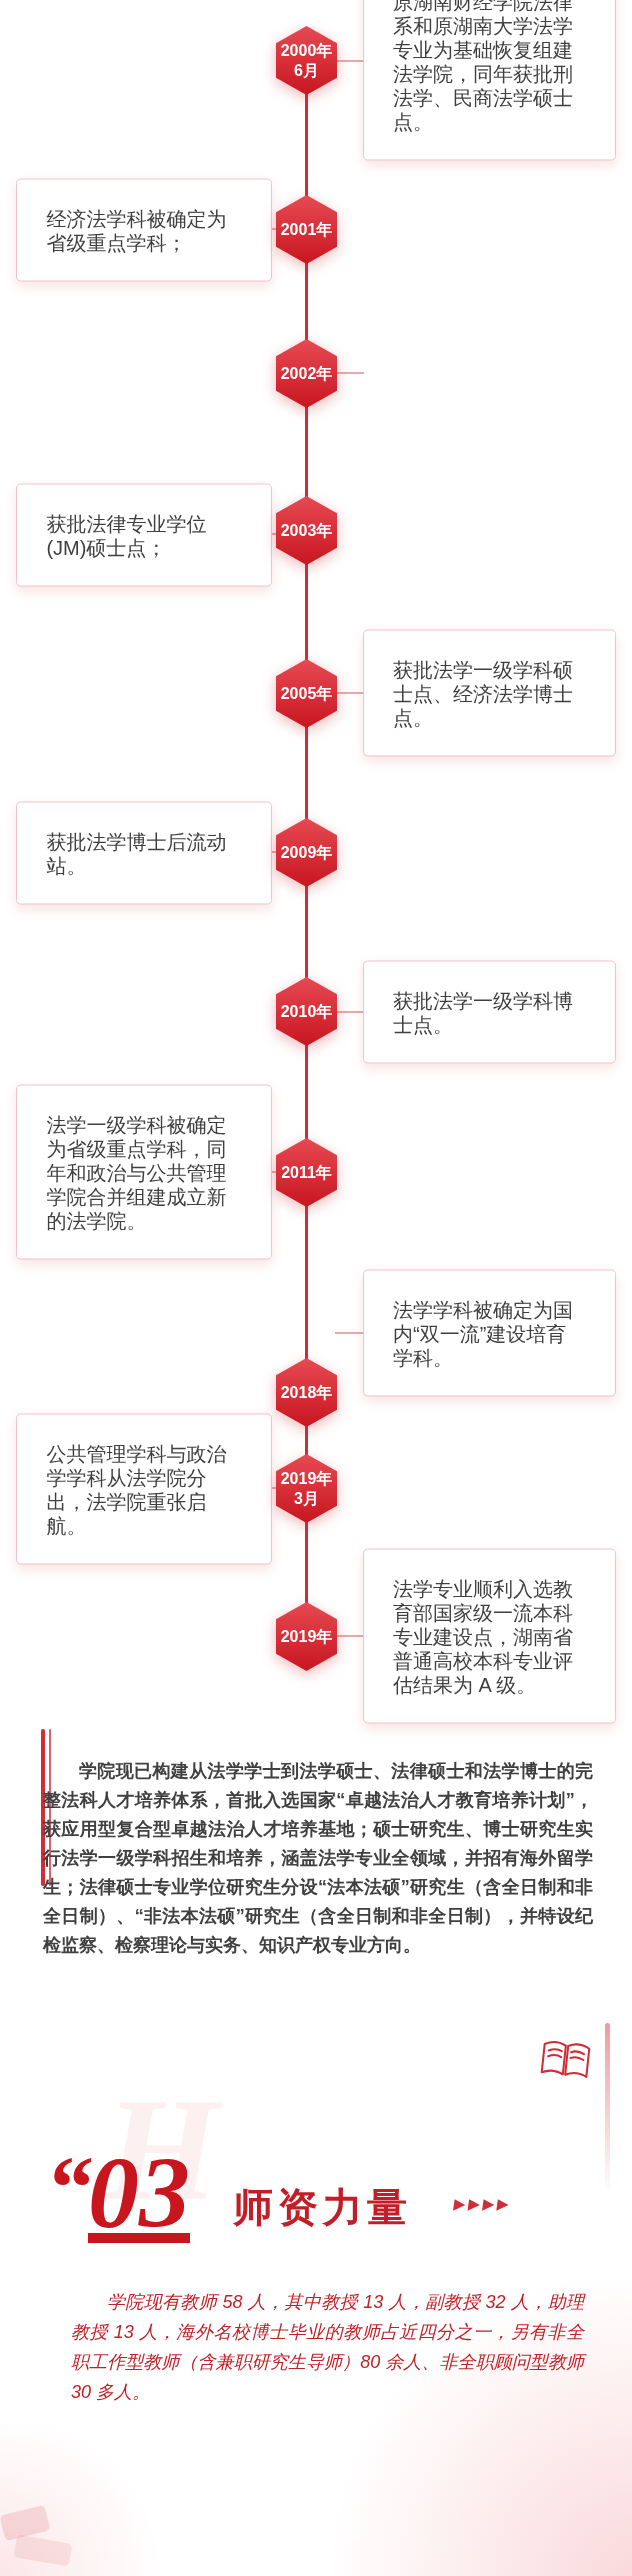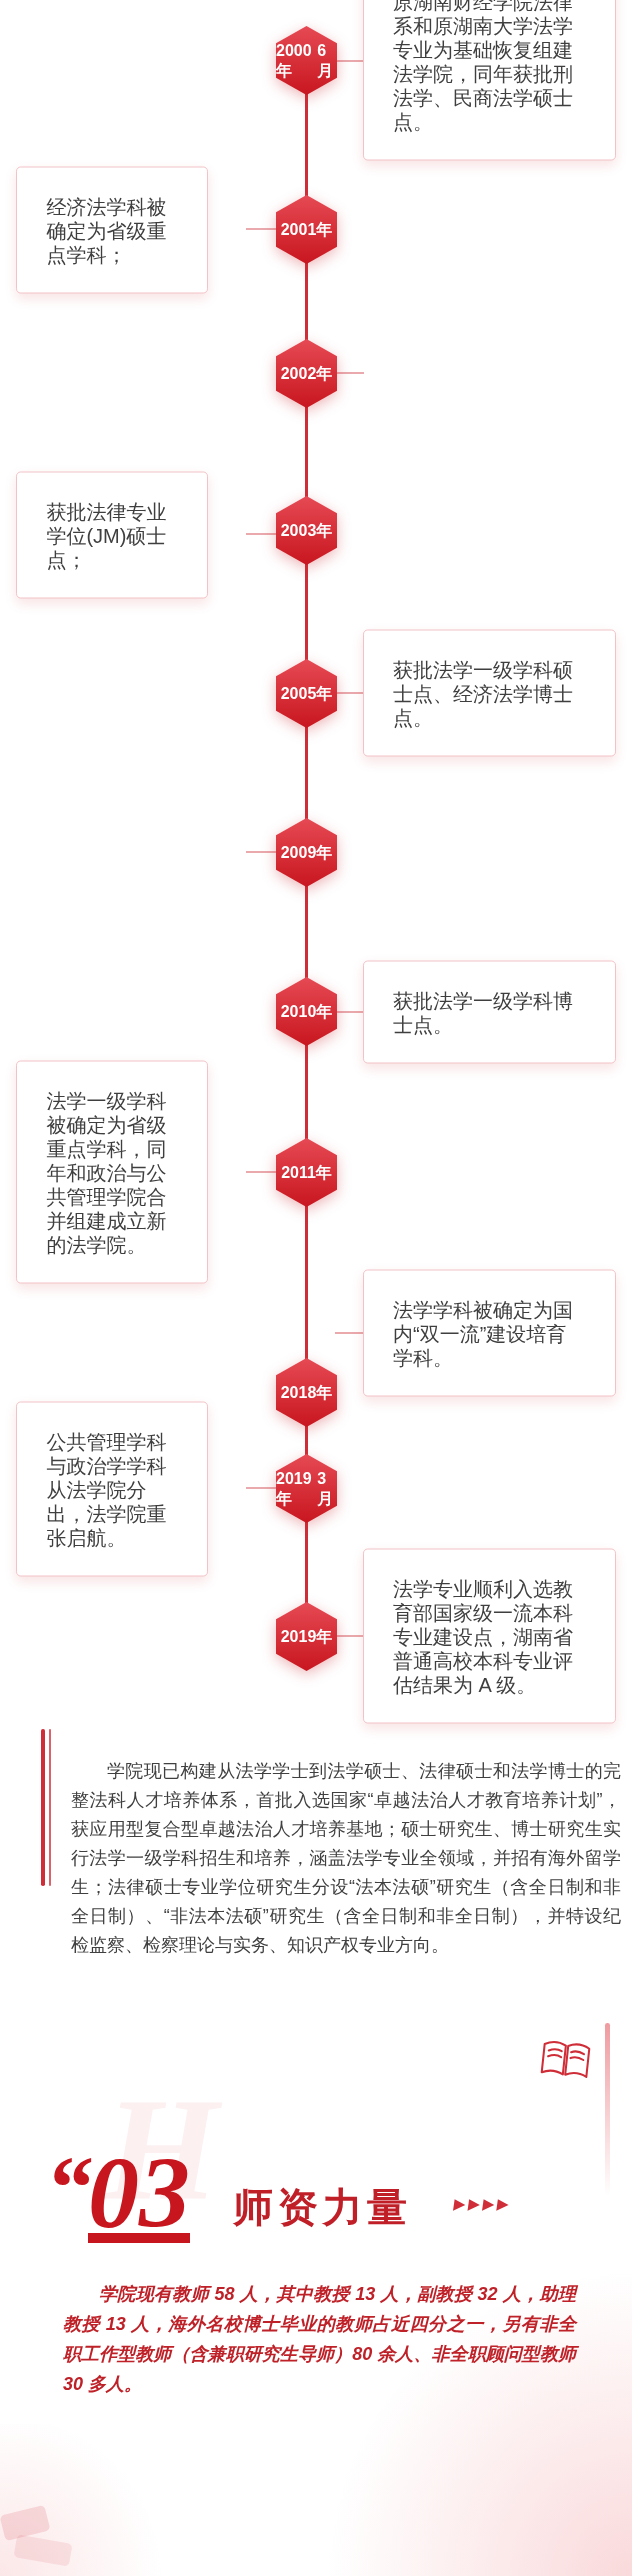--- a/index.html
+++ b/index.html
@@ -31,48 +31,48 @@
   .hexwrap {
     position: absolute;
     left: 276px;
     z-index: 3;
     filter: drop-shadow(0 4.7px 7px rgba(200,22,31,.30));
   }
   .hex {
     width: 61px; height: 69px;
     clip-path: polygon(50% 0,100% 25%,100% 75%,50% 100%,0 75%,0 25%);
     background: linear-gradient(180deg,#e64a54 0%,#c8161f 100%);
-    display: flex; flex-direction: row;
+    display: flex; flex-direction: column;
     align-items: center; justify-content: center;
     color: #ffffff;
   }
   .hex span { display:block; font-size:16px; line-height:19.3px; font-weight:700; letter-spacing:0; }
 
   .tl-box {
     position: absolute;
     transform: translateY(-50%);
     background: #ffffff;
     border: 1.2px solid #f2c3c6;
     border-radius: 4.7px;
     box-shadow: 0 4.7px 11.7px rgba(207,46,56,.13);
     padding: 10.5px 13px;
     z-index: 2;
   }
   .tl-box p { margin:16px; font-size:20px; line-height:24px; color:#3f3f3f; }
-  .tl-box.left  { left: 16.4px;  width: 192px; }
+  .tl-box.left  { left: 16.4px;  width: 256px; }
   .tl-box.right { left: 363px; width: 253px; }
 
   
   .qbar { position:absolute; background:#cf2e38; border-radius:1.8px; }
   .qbar.a { left:41px; top:1729px; width:3.5px; height:157px; }
   .qbar.b { left:49px; top:1729px; width:1.8px; height:157px; opacity:.75; }
   .intro {
-    position:absolute; left:71px; top:1757px; width:550px; margin:0;
+    position:absolute; left:43px; top:1757px; width:550px; margin:0;
     font-size:18px; line-height:29px; color:#404040;
-    text-align:justify; text-indent:2em;
+    text-align:justify; text-indent:2em;font-weight:bold;
   }
 
   
   .edge-strip {
     position:absolute; left:605px; top:2023px; width:5.3px; height:173px;
     background:linear-gradient(180deg,#ef9ba0, rgba(239,155,160,0));
     border-radius:2.3px;
   }
   .watermark {
     position:absolute; left:105px; top:2076px;
@@ -102,22 +102,22 @@
     text-align:right;
   }
   .sec-arrows {
     position:absolute; left:454px; top:2195px;
     font-size:15px; letter-spacing:2.9px; color:#cf2e38;
     transform:skewX(-8deg); z-index:1;
   }
 
   
   .faculty {
-    position:absolute; left:63px; top:2279px; width:513px; margin:0;
-    font-size:18px; line-height:30px; font-weight:700; font-style:italic;
+    position:absolute; left:63px; top:2279px; width:513px; margin:8px;
+    font-size:18px; line-height:30px; font-weight:400; font-style:italic;
     color:#bf2128; text-align:justify; text-indent:2em;
     z-index:1;
   }
 
   
   .corner-br {
     position:absolute; right:0; bottom:0; width:305px; height:328px;
     background:radial-gradient(circle at 100% 100%, rgba(236,120,126,.28), rgba(236,120,126,0) 68%);
     z-index:0;
   }
@@ -188,20 +188,23 @@
     <p>获批法学一级学科硕士点、经济法学博士点。</p>
   </div>
   <div class="hexwrap" style="top:659px">
     <div class="hex">
       <span class="hex-year">2005年</span>
       <span class="hex-month"></span>
     </div>
   </div>
 
   <div class="connector" style="top:851px;left:246px;width:32px"></div>
+  <div class="tl-box left" style="top:853px">
+    <p>获批法学博士后流动站。</p>
+  </div>
   <div class="hexwrap" style="top:818px">
     <div class="hex">
       <span class="hex-year">2009年</span>
       <span class="hex-month"></span>
     </div>
   </div>
 
   <div class="connector" style="top:1011px;left:335px;width:29px"></div>
   <div class="tl-box right" style="top:1012px">
     <p>获批法学一级学科博士点。</p>

